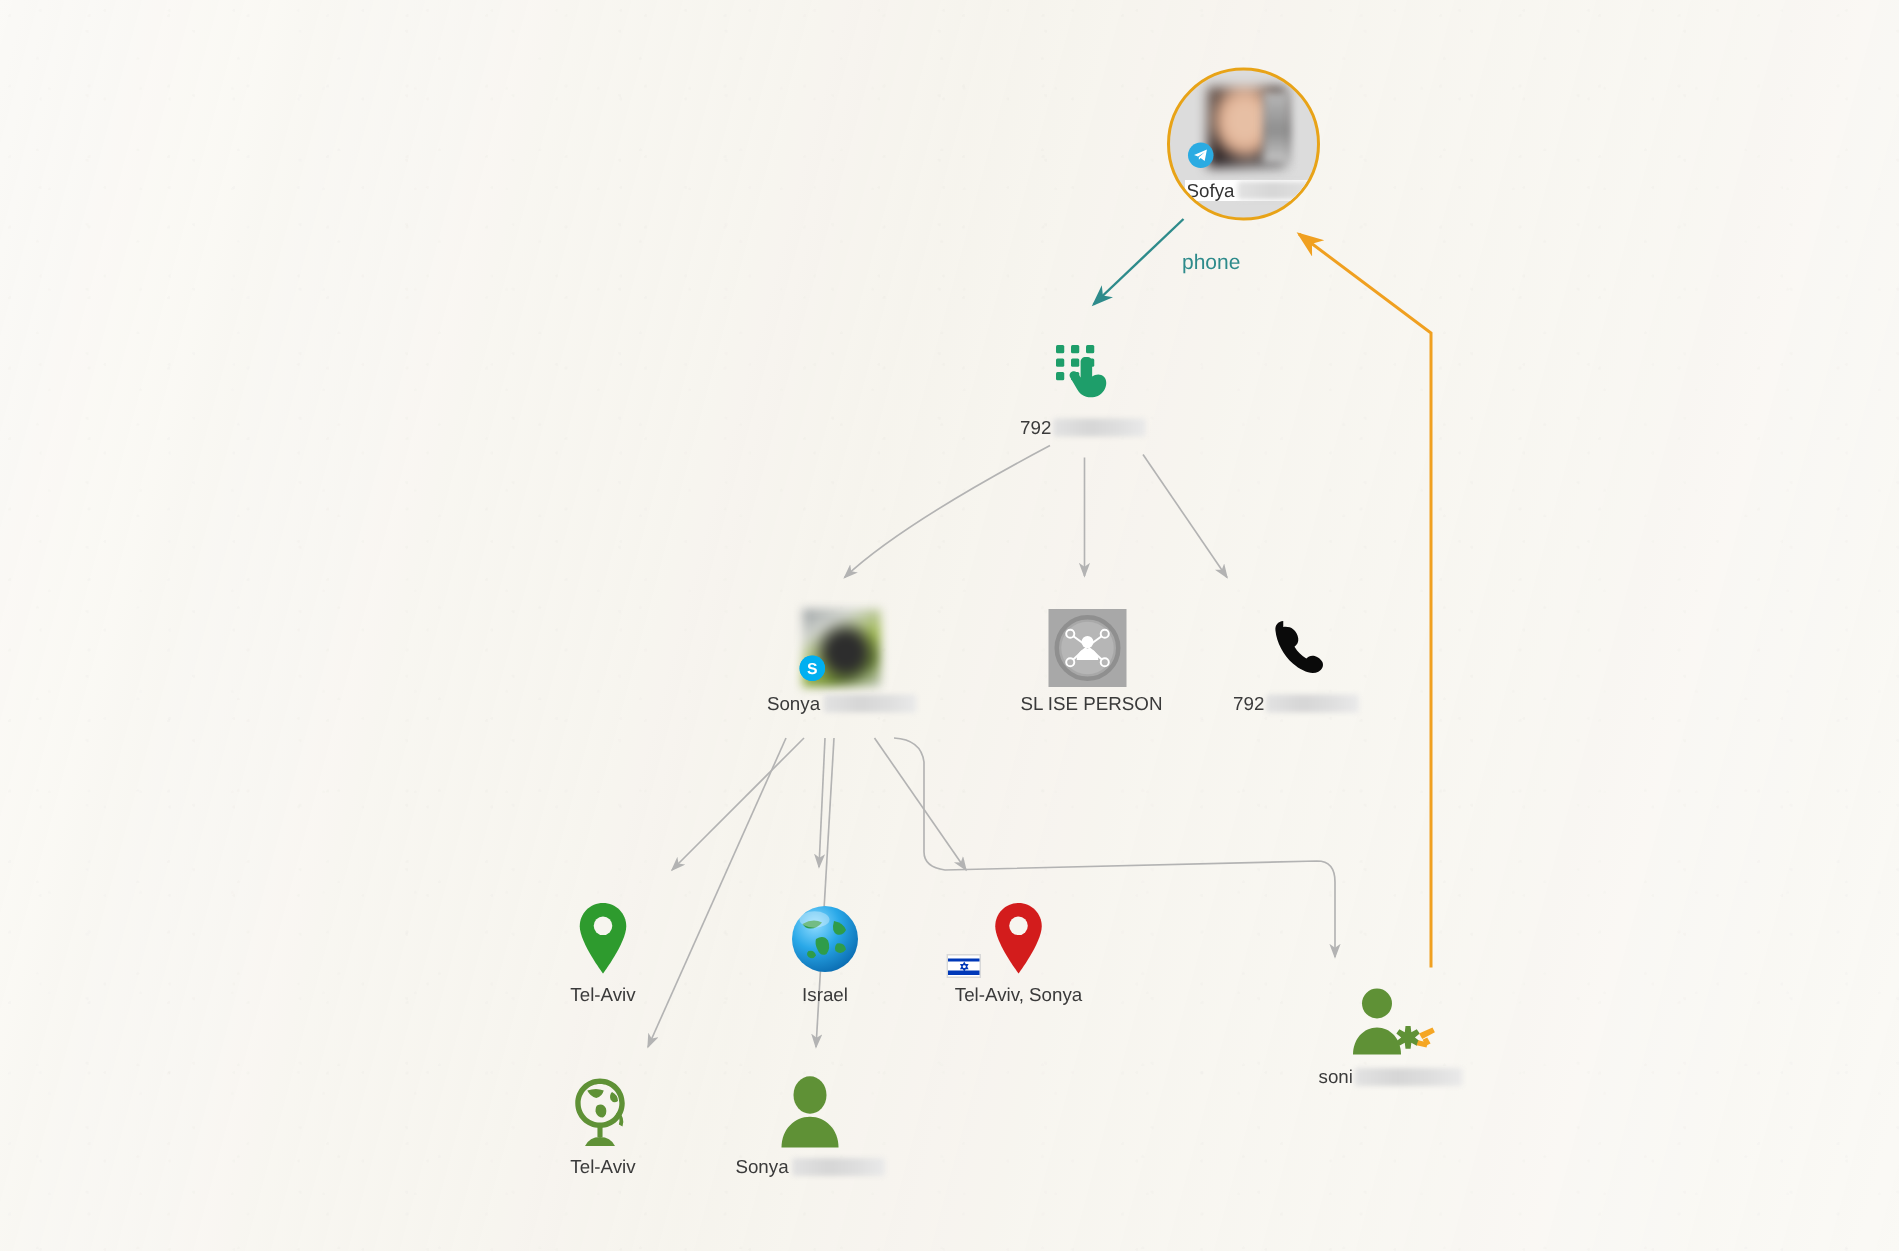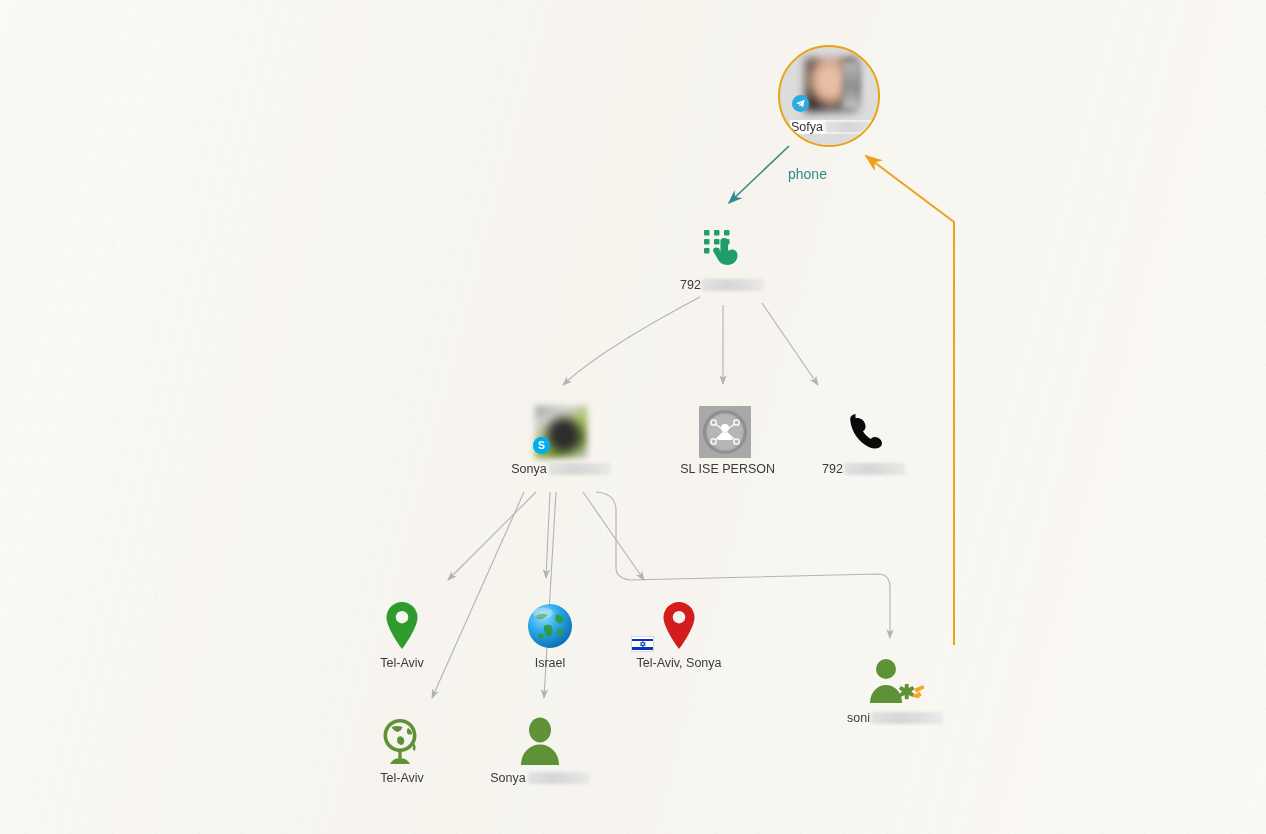--- a/index.html
+++ b/index.html
@@ -92,21 +92,21 @@
   .flag-badge{
     position:absolute;left:-28px;top:36px;width:21px;height:14px;background:#fff;
     border:1px solid #d8d8d8;
   }
   .flag-stripe{position:absolute;left:0;width:21px;height:2.5px;background:#0038b8;}
   .flag-star{
     position:absolute;left:7.5px;top:4.5px;width:6px;height:6px;
     color:#0038b8;font-size:8px;line-height:6px;text-align:center;font-weight:bold;
   }
   
-  #node-soni{left:840px;top:655px;width:110px;}
+  #node-soni{left:872px;top:655px;width:110px;}
   
   #node-telaviv-deskglobe{left:352px;top:715px;width:100px;}
   #node-sonya-person{left:490px;top:715px;width:100px;}
 
   .edge-label{
     position:absolute;font-size:14px;color:#2e8b8b;white-space:nowrap;
   }
 </style>
 </head>
 <body>

